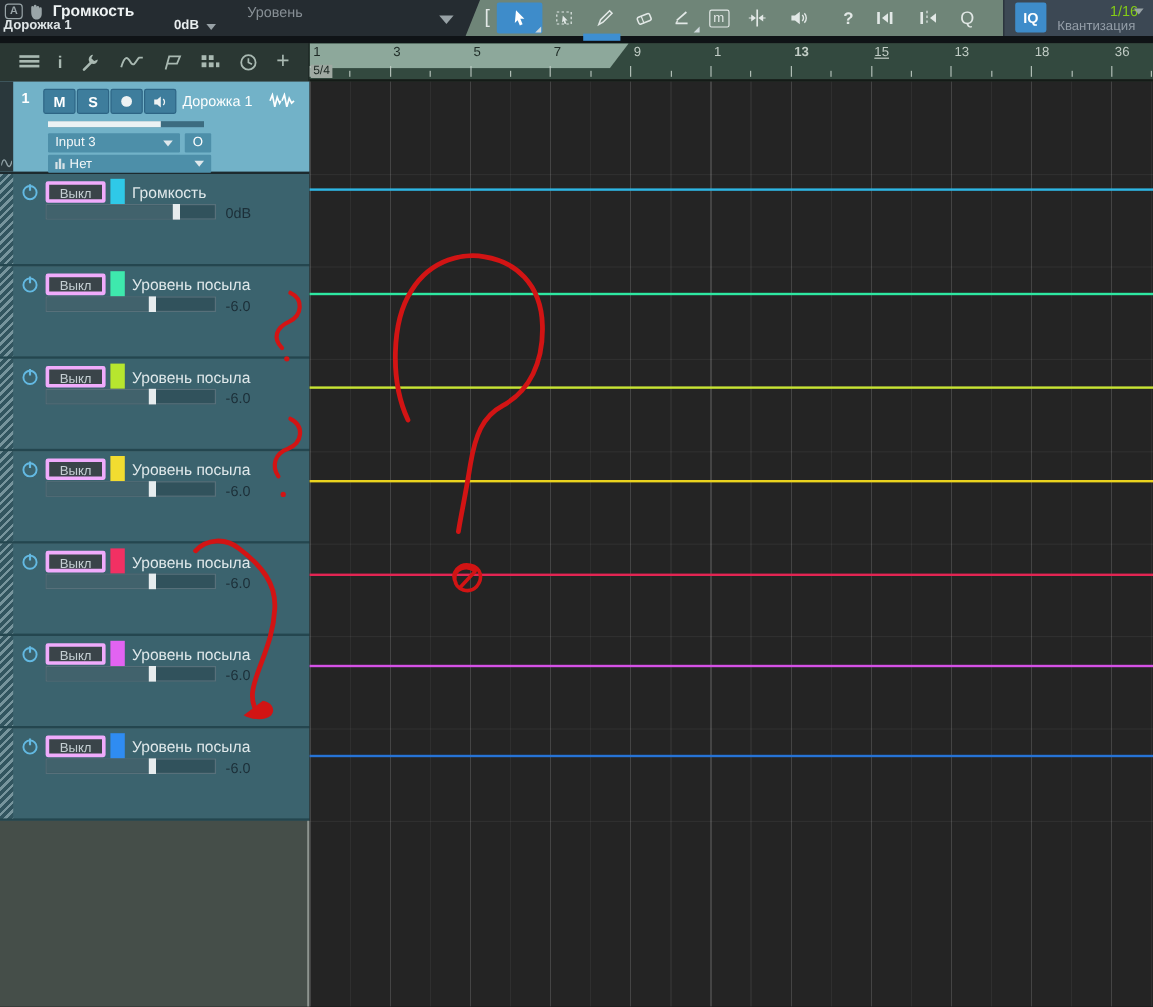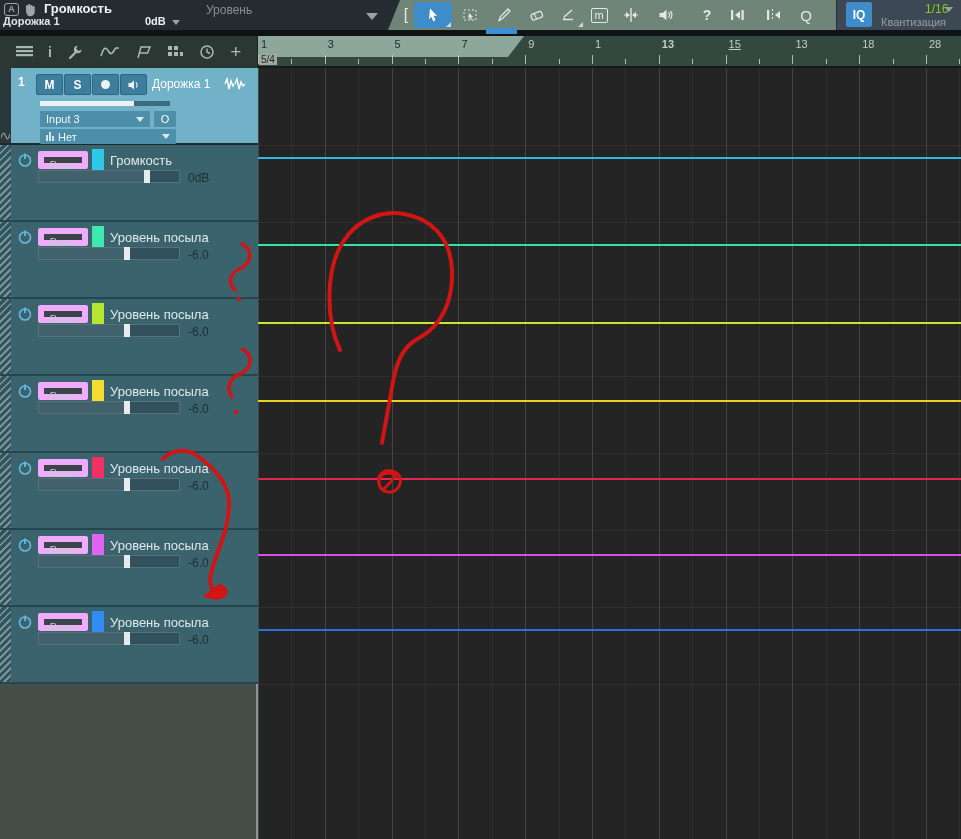--- a/index.html
+++ b/index.html
@@ -69,21 +69,21 @@
   .o-btn{position:absolute;left:154px;top:43px;width:22px;height:16px;background:#4d8fa9;
       color:#fff;font-size:11px;display:flex;align-items:center;justify-content:center;border-radius:1px;}
   .mini-sine{position:absolute;left:1px;bottom:2px;}
 
   .lanes{position:absolute;left:0;top:77px;width:258px;}
   .lane{position:relative;width:258px;height:77px;background:#3b636e;border-bottom:2px solid #24464f;}
   .lane-hatch{position:absolute;left:0;top:0;width:11px;height:100%;background:
       repeating-linear-gradient(135deg,rgba(215,228,232,.38) 0 2px,rgba(22,42,50,.25) 2px 5px);}
   .power{position:absolute;left:17px;top:7px;}
   .off-btn{position:absolute;left:38px;top:6px;width:50px;height:18px;background:#3a4449;
-      border:6px solid #f0abfc;border-radius:2px;color:#c4ced2;font-size:11px;font-family:inherit;
+      border:3px solid #f0abfc;border-radius:2px;color:#c4ced2;font-size:11px;font-family:inherit;
       padding:0;line-height:16px;}
   .swatch{position:absolute;left:92px;top:4px;width:12px;height:22px;}
   .lane-label{position:absolute;left:110px;top:8px;color:#dfe8ea;font-size:13px;}
   .lane-slider{position:absolute;left:38px;top:25px;width:142px;height:13px;background:#31525c;
       border:1px solid #57707a;}
   .slider-fill{position:absolute;left:0;top:0;height:100%;background:#41626c;}
   .slider-handle{position:absolute;top:-1px;width:6px;height:13px;background:#e6ecee;}
   .lane-value{position:absolute;left:188px;top:26px;color:#1c2f38;font-size:12px;}
   .panel-bottom{position:absolute;left:0;top:616px;width:258px;height:155px;background:#454e49;
       border-right:2px solid #8d948f;}
@@ -250,21 +250,21 @@
         <span class="bar-num dark" style="left: 3px;">1</span>
         <span class="bar-num dark" style="left: 69.8px;">3</span>
         <span class="bar-num dark" style="left: 136.6px;">5</span>
         <span class="bar-num dark" style="left: 203.4px;">7</span>
         <span class="bar-num" style="left: 270.2px;">9</span>
         <span class="bar-num" style="left: 337px;">1</span>
         <span class="bar-num" style="left: 403.8px; font-weight: bold;">13</span>
         <span class="bar-num" style="left: 470.6px; text-decoration: underline;">15</span>
         <span class="bar-num" style="left: 537.4px;">13</span>
         <span class="bar-num" style="left: 604.2px;">18</span>
-        <span class="bar-num" style="left: 671px;">28</span>
+        <span class="bar-num" style="left: 671px;">36</span>
       </div>
     <div id="ruler-ticks">
         <div class="tick" style="left: 0px; height: 9px;"></div>
         <div class="tick" style="left: 33.4px; height: 5px;"></div>
         <div class="tick" style="left: 66.8px; height: 9px;"></div>
         <div class="tick" style="left: 100.2px; height: 5px;"></div>
         <div class="tick" style="left: 133.6px; height: 9px;"></div>
         <div class="tick" style="left: 167px; height: 5px;"></div>
         <div class="tick" style="left: 200.4px; height: 9px;"></div>
         <div class="tick" style="left: 233.8px; height: 5px;"></div>

